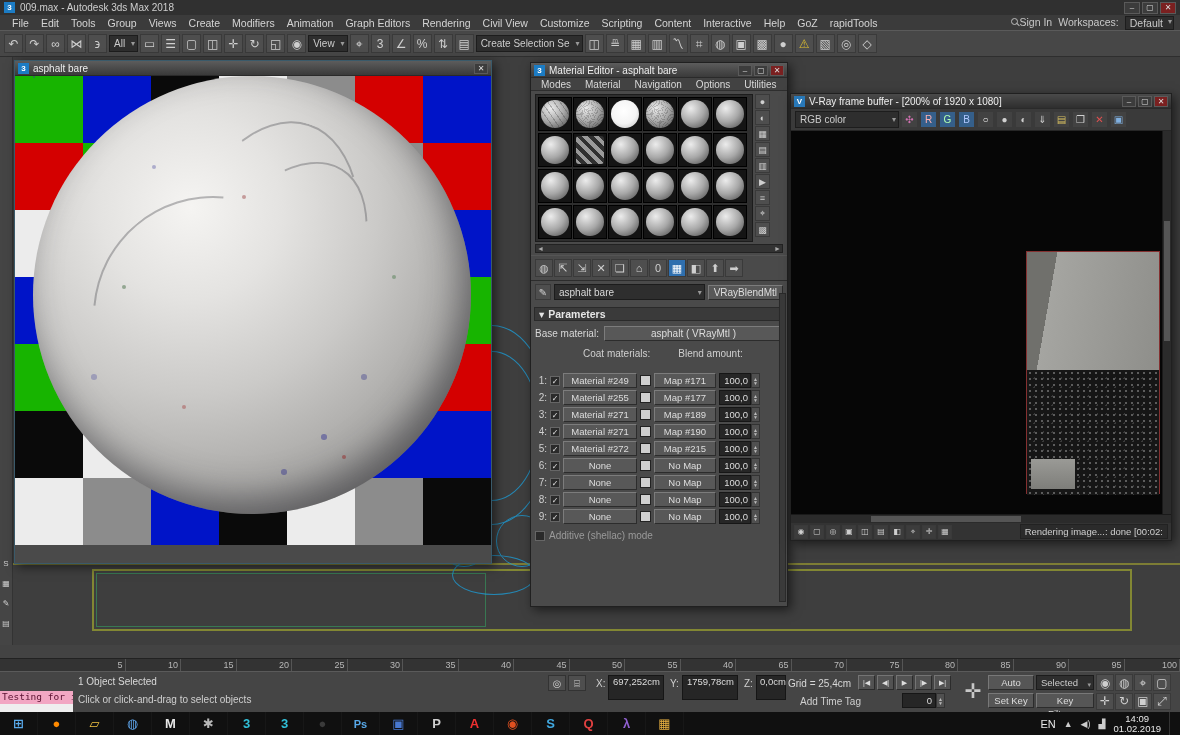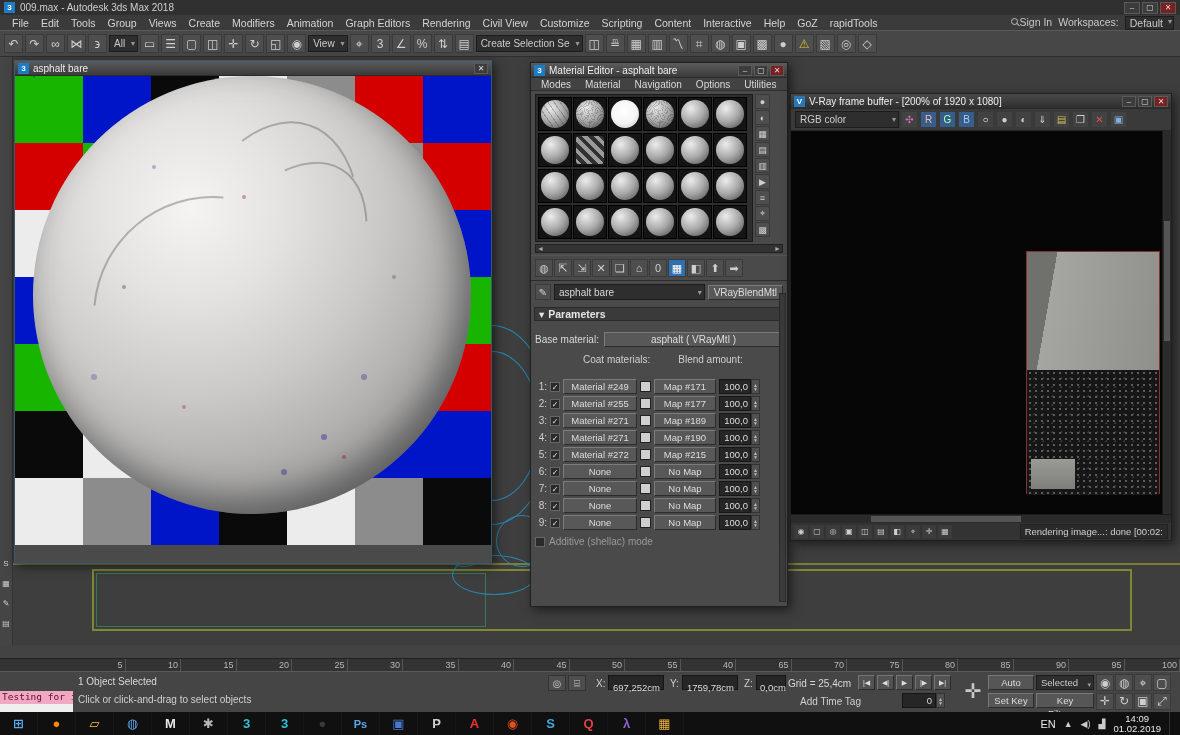--- a/index.html
+++ b/index.html
@@ -82,21 +82,21 @@
   #meside{width:16px;display:flex;flex-direction:column;gap:1px}
   #meside .icon16{width:15px;height:15px;font-size:9px}
   #mescroll{height:9px;margin:2px 4px;background:#333;border:1px solid #222;display:flex;justify-content:space-between;align-items:center;font-size:7px;color:#aaa;padding:0 1px}
   #metools{display:flex;gap:1px;padding:3px 4px;border-top:1px solid #555;border-bottom:1px solid #2c2c2c}
   #metools .icon16{width:18px;height:18px;font-size:11px}
   #menamerow{display:flex;gap:3px;align-items:center;padding:3px 4px}
   .namedd{flex:1;height:16px;background:#2e2e2e;border:1px solid #1c1c1c;display:flex;align-items:center;padding:0 12px 0 4px;position:relative;font-size:10px}
   .namedd::after{content:"▾";position:absolute;right:2px;font-size:8px;color:#999}
   .btn{background:#585858;border:1px solid;border-color:#7c7c7c #2c2c2c #2c2c2c #7c7c7c;color:#ddd;font-size:10px;padding:1px 5px;white-space:nowrap;text-align:center}
   .rollout{margin:4px 3px 0;background:#3a3a3a;border:1px solid #2a2a2a;height:14px;display:flex;align-items:center;gap:4px;padding:0 4px;font-weight:bold;font-size:10.5px;color:#e6e6e6}
-  #mebody{padding:11px 4px;font-size:10px}
+  #mebody{padding:5px 4px;font-size:10px}
   .baserow{display:flex;align-items:center;gap:5px;margin-bottom:7px}
   .baserow .btn{flex:1}
   .collabels{display:flex;margin-bottom:14px;color:#cfcfcf}
   .collabels span:first-child{margin-left:48px}
   .collabels span:last-child{margin-left:28px}
   .coatrow{display:flex;align-items:center;gap:3px;margin-bottom:2px}
   .rownum{width:12px;text-align:right;color:#cfcfcf}
   .cb{width:10px;height:10px;background:#2a2a2a;border:1px solid #666;font-size:8px;line-height:9px;text-align:center;color:#e0e0e0}
   .mbtn{width:74px;font-size:9.5px;padding:1px 2px}
   .mapbtn{width:62px;font-size:9.5px;padding:1px 2px}
@@ -134,21 +134,21 @@
   .tick{flex:1;text-align:right;font-size:9px;color:#b8b8b8;border-right:1px solid #555;line-height:12px;padding-right:2px}
 
   
   #statusbar{left:0;top:671px;width:1180px;height:41px;background:#454545;border-top:1px solid #5a5a5a;font-size:10px}
   #listener-pink{position:absolute;left:0;top:19px;width:73px;height:13px;background:#f2a7c3;color:#5a1030;font-family:"DejaVu Sans Mono",monospace;font-size:9.5px;padding:0 2px;white-space:nowrap;overflow:hidden}
   #listener-white{position:absolute;left:0;top:32px;width:73px;height:9px;background:#efefef}
   #selmsg{position:absolute;left:78px;top:4px}
   #hintmsg{position:absolute;left:78px;top:22px;color:#cfcfcf}
   .stico{position:absolute;width:18px;height:16px;background:#4e4e4e;border:1px solid #333;color:#cfcfcf;font-size:10px;text-align:center;line-height:15px}
   .coordlab{position:absolute;top:6px;color:#cfcfcf}
-  .coordfield{position:absolute;top:3px;height:15px;background:#262626;border:1px solid #161616;color:#ddd;text-align:right;padding:6px 3px;font-size:9.5px}
+  .coordfield{position:absolute;top:3px;height:25px;background:#262626;border:1px solid #161616;color:#ddd;text-align:right;padding:0 3px;font-size:9.5px}
   #gridlab{position:absolute;left:788px;top:6px}
   #addtime{position:absolute;left:800px;top:24px;color:#cfcfcf}
   .pbtn{position:absolute;width:17px;height:15px;background:#525252;border:1px solid;border-color:#747474 #2c2c2c #2c2c2c #747474;color:#ddd;font-size:7px;text-align:center;line-height:13px}
   #bigplus{position:absolute;left:960px;top:4px;width:26px;height:30px;color:#c8c8c8;font-size:20px;text-align:center;line-height:30px}
   .kbtn{position:absolute;height:15px;background:#565656;border:1px solid;border-color:#787878 #2c2c2c #2c2c2c #787878;color:#ddd;font-size:9.5px;text-align:center;line-height:13px;padding:0 3px}
   .kdd{position:absolute;height:15px;background:#2e2e2e;border:1px solid #1c1c1c;color:#ccc;font-size:9.5px;line-height:13px;padding:0 12px 0 4px}
   .kdd::after{content:"▾";position:absolute;right:2px;top:2px;font-size:7px;color:#999}
   #framespin{position:absolute;left:902px;top:21px;display:flex}
   #framespin .val{width:34px;height:15px;background:#262626;border:1px solid #161616;color:#ddd;text-align:right;padding:1px 3px;font-size:9.5px}
   #framespin .arr{width:9px;background:#505050;border:1px solid #333;font-size:5px;line-height:4px;color:#bbb;text-align:center;display:flex;flex-direction:column;justify-content:center}

